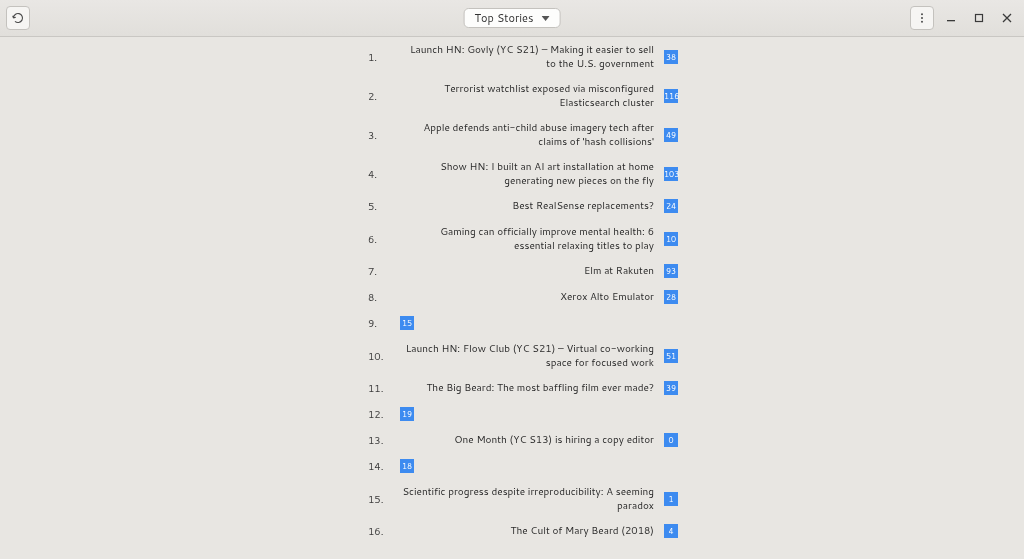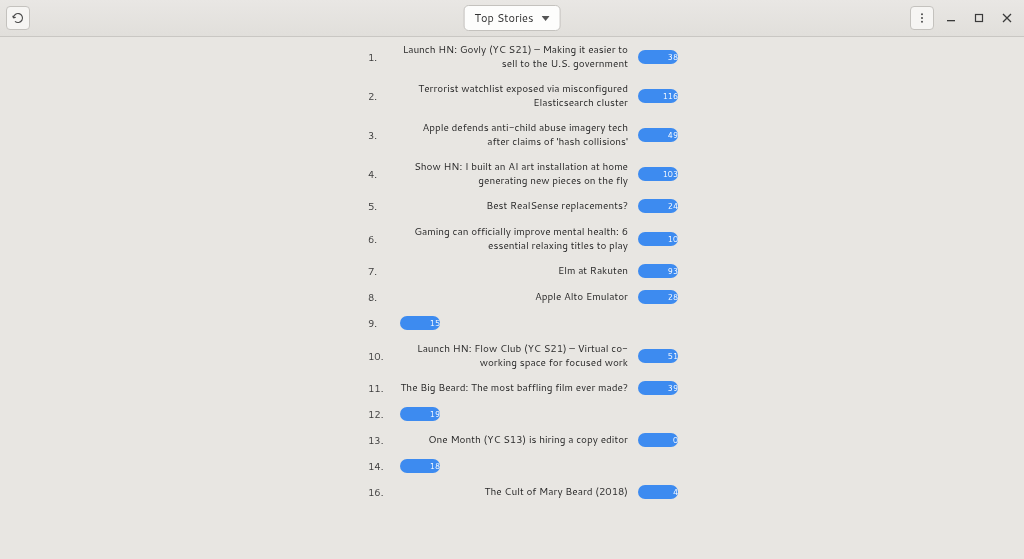--- a/index.html
+++ b/index.html
@@ -54,21 +54,21 @@
       width: 22px;
       height: 22px;
       display: flex;
       align-items: center;
       justify-content: center;
       cursor: pointer;
       border-radius: 4px;
     }
     .win-btn svg { width: 10px; height: 10px; }
     .dropdown-btn {
-      height: 26px;
+      height: 20px;
       padding: 0 10px;
       border: 1px solid #c4c2be;
       border-radius: 5px;
       background: #fdfdfc;
       display: flex;
       align-items: center;
       gap: 8px;
       cursor: pointer;
       font-size: 11px;
       color: #333;
@@ -109,23 +109,23 @@
       color: #2a2a2a;
       cursor: pointer;
       word-wrap: break-word;
       text-align: right;
     }
     .story-badge {
       background: #3d8bf0;
       color: #fff;
       font-size: 8px;
       padding: 1px 0;
-      width: 40px;
-      border-radius: 7px;
-      text-align: right;
+      width: 14px;
+      border-radius: 0;
+      text-align: center;
       flex-shrink: 0;
       cursor: pointer;
     }
   </style>
 </head>
 <body>
 
 <div class="titlebar">
   <div class="tb-left">
     <div class="tb-btn">
@@ -203,21 +203,21 @@
           <span class="story-title">Gaming can officially improve mental health: 6 essential relaxing titles to play</span>
           <span class="story-badge">10</span>
         </li>
         <li class="story">
           <span class="story-index">7.</span>
           <span class="story-title">Elm at Rakuten</span>
           <span class="story-badge">93</span>
         </li>
         <li class="story">
           <span class="story-index">8.</span>
-          <span class="story-title">Apple Alto Emulator</span>
+          <span class="story-title">Xerox Alto Emulator</span>
           <span class="story-badge">28</span>
         </li>
         <li class="story">
           <span class="story-index">9.</span>
           <span class="story-badge">15</span>
         </li>
         <li class="story">
           <span class="story-index">10.</span>
           <span class="story-title">Launch HN: Flow Club (YC S21) – Virtual co-working space for focused work</span>
           <span class="story-badge">51</span>
@@ -234,19 +234,24 @@
         <li class="story">
           <span class="story-index">13.</span>
           <span class="story-title">One Month (YC S13) is hiring a copy editor</span>
           <span class="story-badge">0</span>
         </li>
         <li class="story">
           <span class="story-index">14.</span>
           <span class="story-badge">18</span>
         </li>
         <li class="story">
+          <span class="story-index">15.</span>
+          <span class="story-title">Scientific progress despite irreproducibility: A seeming paradox</span>
+          <span class="story-badge">1</span>
+        </li>
+        <li class="story">
           <span class="story-index">16.</span>
           <span class="story-title">The Cult of Mary Beard (2018)</span>
           <span class="story-badge">4</span>
         </li>
       </ol>
   </div>
 </div>
 
 </body></html>

